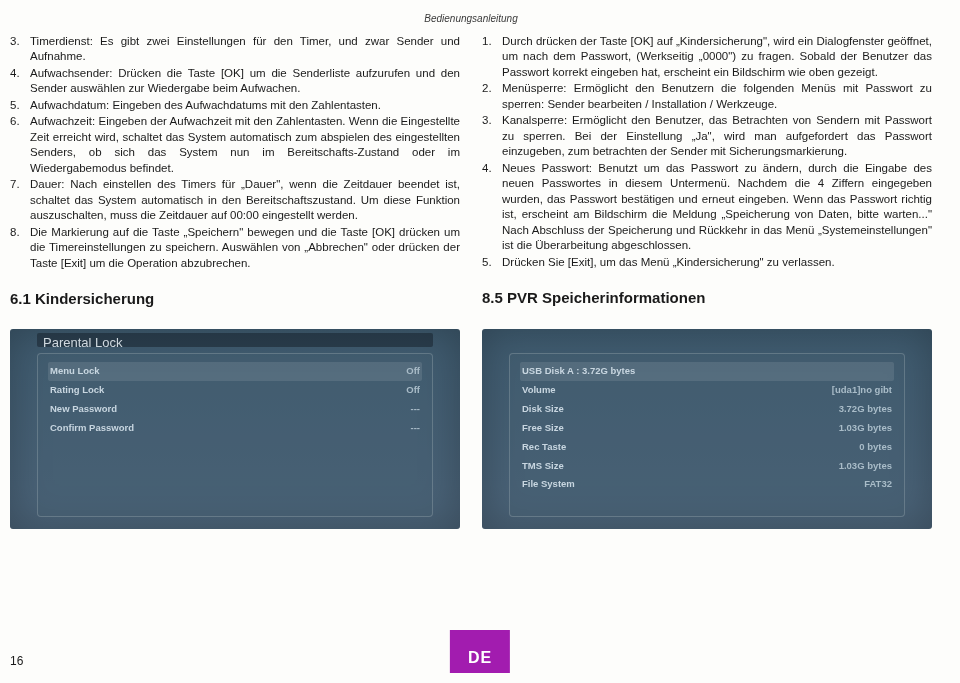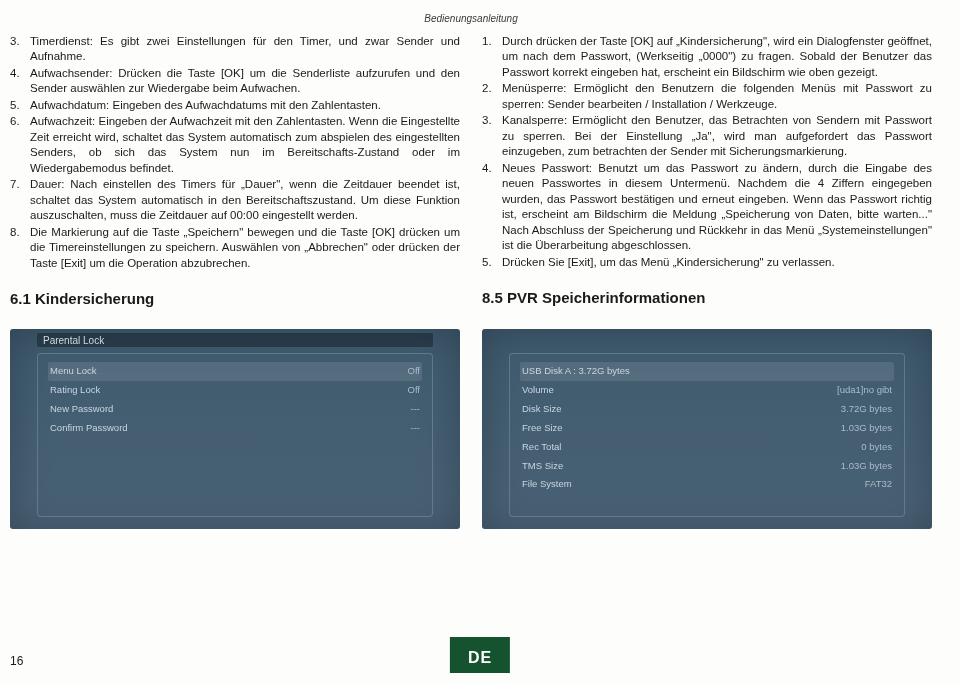--- a/index.html
+++ b/index.html
@@ -63,43 +63,43 @@
     border-radius: 4px;
     padding: 8px 10px;
     color: #d0dde6;
     font-size: 9.5px;
   }
   .shot .topbar {
     position: absolute; top: 2%; left: 6%; right: 6%;
     height: 14px;
     background: rgba(20,30,40,0.5);
     border-radius: 2px;
-    color: #cfd8df; font-size: 10px;
+    color: #cfd8df; font-size: 13px;
     padding: 1px 6px;
   }
-  .row { display: flex; justify-content: space-between; padding: 3px 2px; }
+  .row { display: flex; justify-content: space-between; padding: 3px 2px; font-weight: bold; }
   .row.sel { background: rgba(255,255,255,0.10); border-radius: 2px; }
   .row .label { color: #c8d6e0; }
   .row .val { color: #a9bcc8; }
   .page-num {
     position: absolute;
     bottom: 14px;
     left: 10px;
     font-size: 12px;
   }
   .lang-badge {
     position: absolute;
     bottom: 10px;
     left: 50%;
     transform: translateX(-50%);
-    background: #14532d;
+    background: #a21caf;
     color: #fff;
     font-weight: bold;
     font-size: 16px;
-    padding: 10px 18px 4px;
+    padding: 17px 18px 4px;
     letter-spacing: 1px;
   }
 </style>
 </head>
 <body>
 
 <div class="header-title">Bedienungsanleitung</div>
 
 <div class="columns">
   <div class="col">
@@ -194,21 +194,21 @@
           </div>
           <div class="row">
             <span class="label">Disk Size</span>
             <span class="val">3.72G bytes</span>
           </div>
           <div class="row">
             <span class="label">Free Size</span>
             <span class="val">1.03G bytes</span>
           </div>
           <div class="row">
-            <span class="label">Rec Total</span>
+            <span class="label">Rec Taste</span>
             <span class="val">0 bytes</span>
           </div>
           <div class="row">
             <span class="label">TMS Size</span>
             <span class="val">1.03G bytes</span>
           </div>
           <div class="row">
             <span class="label">File System</span>
             <span class="val">FAT32</span>
           </div>

